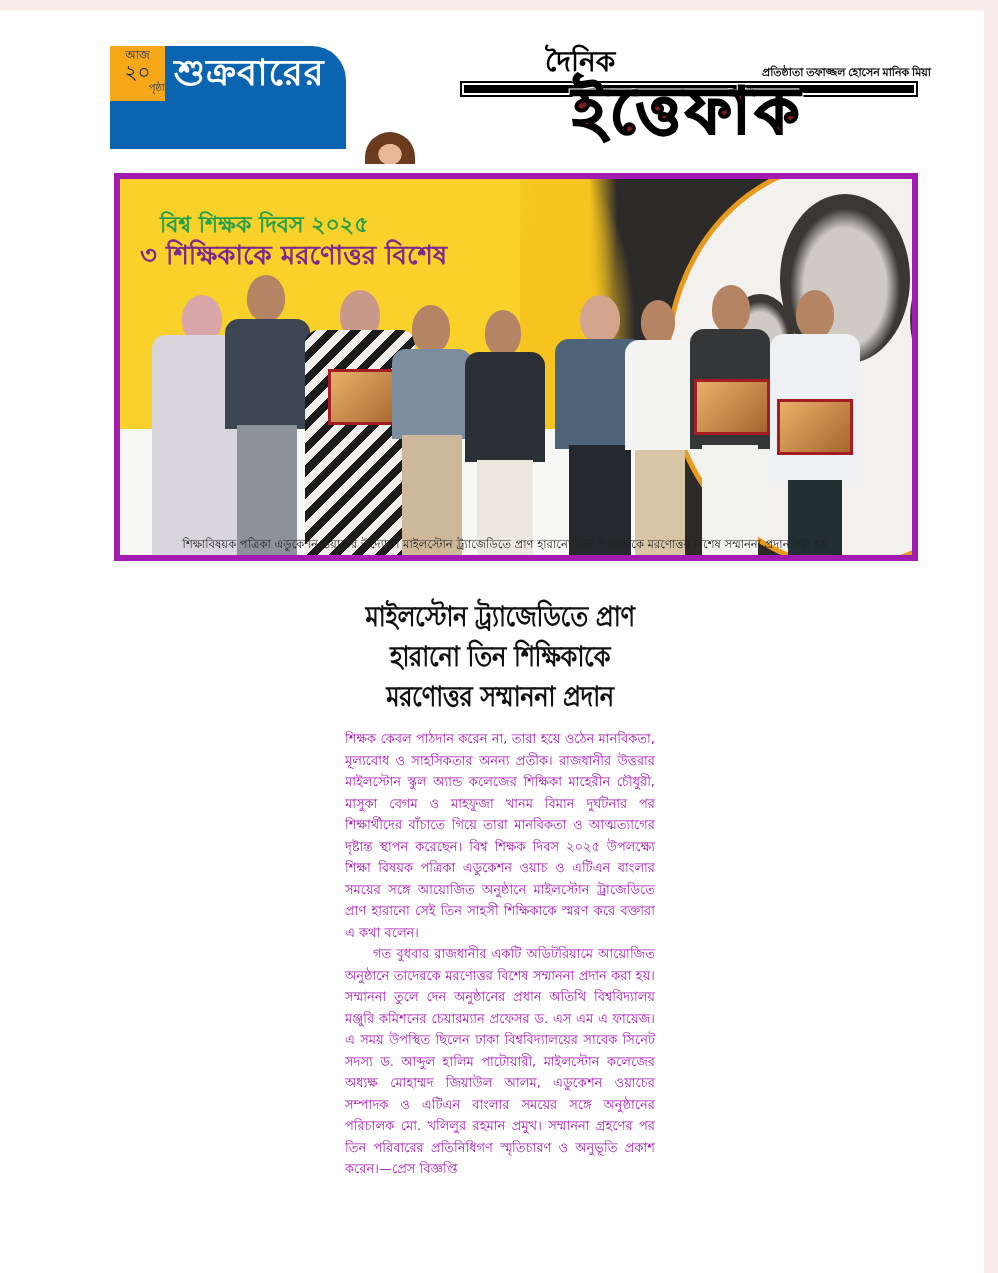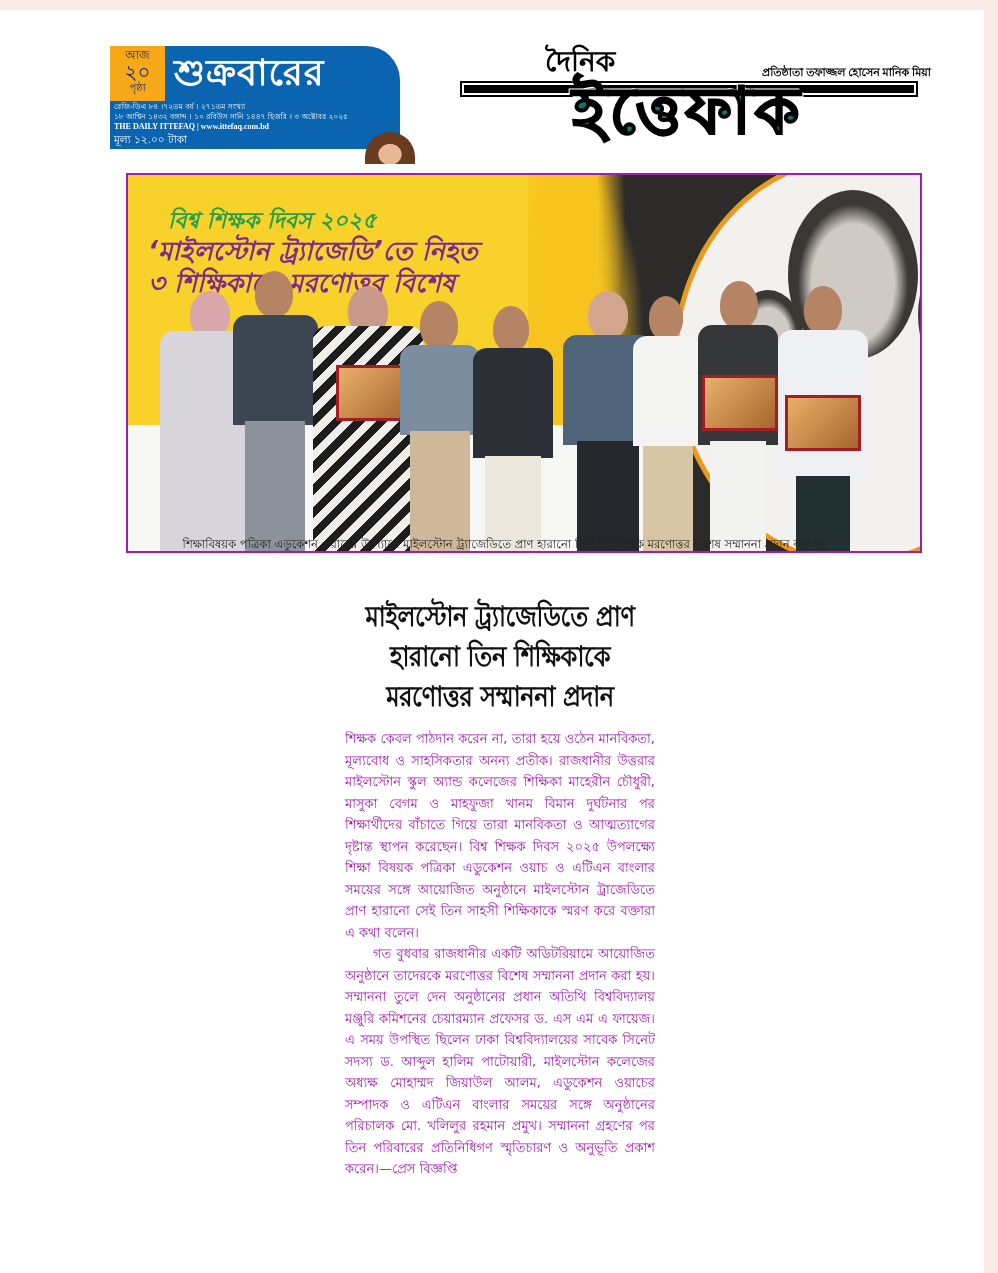--- a/index.html
+++ b/index.html
@@ -10,34 +10,34 @@
     font-family: "DejaVu Sans", sans-serif;
   }
   .page {
     position: absolute; left: 0; top: 10px;
     width: 984px; height: 1263px;
     background: #ffffff;
   }
   
   .promo {
     position: absolute; left: 110px; top: 46px;
-    width: 290px; height: 103px;
+    width: 236px; height: 103px;
     background: #0b64b0;
     border-radius: 0 34px 0 0;
   }
   .promo-badge {
     position: absolute; left: 0; top: 0;
     width: 55px; height: 55px;
     background: #f6a819;
     text-align: center; color: #102a6b;
     font-family: "Liberation Serif", serif;
   }
   .promo-badge .aaj { font-size: 12px; line-height: 14px; display: block; padding-top: 2px; }
   .promo-badge .num { font-size: 20px; line-height: 20px; font-weight: normal; display: block; }
-  .promo-badge .pg { font-size: 10px; line-height: 12px; display: block; }
+  .promo-badge .pg { font-size: 10px; line-height: 12px; display: block; text-align: right; }
   .promo-title {
     position: absolute; left: 64px; top: 2px;
     font-size: 36px; line-height: 50px; font-weight: bold;
     color: #ffffff; letter-spacing: 1px;
     font-family: "DejaVu Sans", sans-serif;
   }
   .promo-lines {
     position: absolute; left: 4px; top: 56px;
     color: #fff; font-size: 7.5px; line-height: 10px;
   }
@@ -60,32 +60,31 @@
   }
   .logo-bar {
     position: absolute; left: 462px; top: 83px;
     width: 450px; height: 8px; background: #000;
     border: 2px solid #fff; outline: 2px solid #000;
   }
   .logo-name {
     position: absolute; left: 458px; top: 70px;
     width: 460px; height: 82px;
     font-size: 64px; line-height: 82px; font-weight: bold;
-    color: #0f766e; text-align: center; letter-spacing: 4px;
+    color: #7f1d1d; text-align: center; letter-spacing: 4px;
     -webkit-text-stroke: 2px #000;
     text-shadow: 2px 2px 0 #fff, -2px -2px 0 #fff;
   }
   
   .photo {
-    position: absolute; left: 126px; top: 173px;
+    position: absolute; left: 114px; top: 173px;
     width: 792px; height: 376px;
-    border: 2px solid #a21caf;
+    border: 6px solid #a21caf;
     overflow: hidden;
     background: #2d2b2a;
-    font-style: italic;
   }
   .ph-yellow {
     position: absolute; left: 0; top: 0; width: 470px; height: 250px;
     background: #f9d12b;
   }
   .ph-splash {
     position: absolute; left: 400px; top: 0; width: 140px; height: 376px;
     background: radial-gradient(ellipse at 20% 40%, #f7c41f 0 30%, transparent 55%),
                 radial-gradient(ellipse at 30% 10%, #f7c41f 0 20%, transparent 40%);
   }
@@ -151,46 +150,39 @@
 
 <div class="page"></div>
 
 <div class="promo">
   <div class="promo-badge">
     <span class="aaj">আজ</span>
     <span class="num">২০</span>
     <span class="pg">পৃষ্ঠা</span>
   </div>
   <div class="promo-title">শুক্রবারের</div>
-  <div class="promo-lines">
-    <div>রেজি-ডিএ ৮৪ ।৭২তম বর্ষ । ২৭১তম সংখ্যা</div>
-    <div>১৮ আশ্বিন ১৪৩২ বঙ্গাব্দ । ১০ রবিউস সানি ১৪৪৭ হিজরি । ৩ অক্টোবর ২০২৫</div>
-    <div class="eng">THE DAILY ITTEFAQ | www.ittefaq.com.bd</div>
-    <div class="price">মূল্য ১২.০০ টাকা</div>
-  </div>
 </div>
 <div class="promo-face"></div>
 
 <div class="logo-dainik">দৈনিক</div>
 <div class="logo-founder">প্রতিষ্ঠাতা তফাজ্জল হোসেন মানিক মিয়া</div>
 <div class="logo-bar"></div>
 <div class="logo-name">ইত্তেফাক</div>
 
 <div class="photo">
   <div class="ph-yellow"></div>
   <div class="ph-splash"></div>
   <div class="ph-white-bottom"></div>
   <div class="ph-circle">
     <div class="ph-face" style="left:110px;top:30px;width:130px;height:170px;"></div>
     <div class="ph-face" style="left:240px;top:80px;width:110px;height:150px;"></div>
     <div class="ph-face" style="left:55px;top:130px;width:70px;height:90px;"></div>
   </div>
   <div class="ph-head1">বিশ্ব শিক্ষক দিবস ২০২৫</div>
   <div class="ph-head2">
-    <div>‘মাইলস্টোন ট্র্যাজেডি’তে নিহত</div>
     <div>৩ শিক্ষিকাকে মরণোত্তর বিশেষ</div>
   </div>
 
   <div class="person" style="left:32px;width:100px;height:260px;">
     <div class="head" style="left:30px;top:0;width:40px;height:48px;background:#d9a7a9;"></div>
     <div class="body" style="left:0;top:40px;width:100px;height:220px;background:#d8d6dc;"></div>
   </div>
   <div class="person" style="left:105px;width:85px;height:280px;">
     <div class="head" style="left:22px;top:0;width:38px;height:46px;"></div>
     <div class="body" style="left:0;top:44px;width:85px;height:110px;background:#3c4552;"></div>

